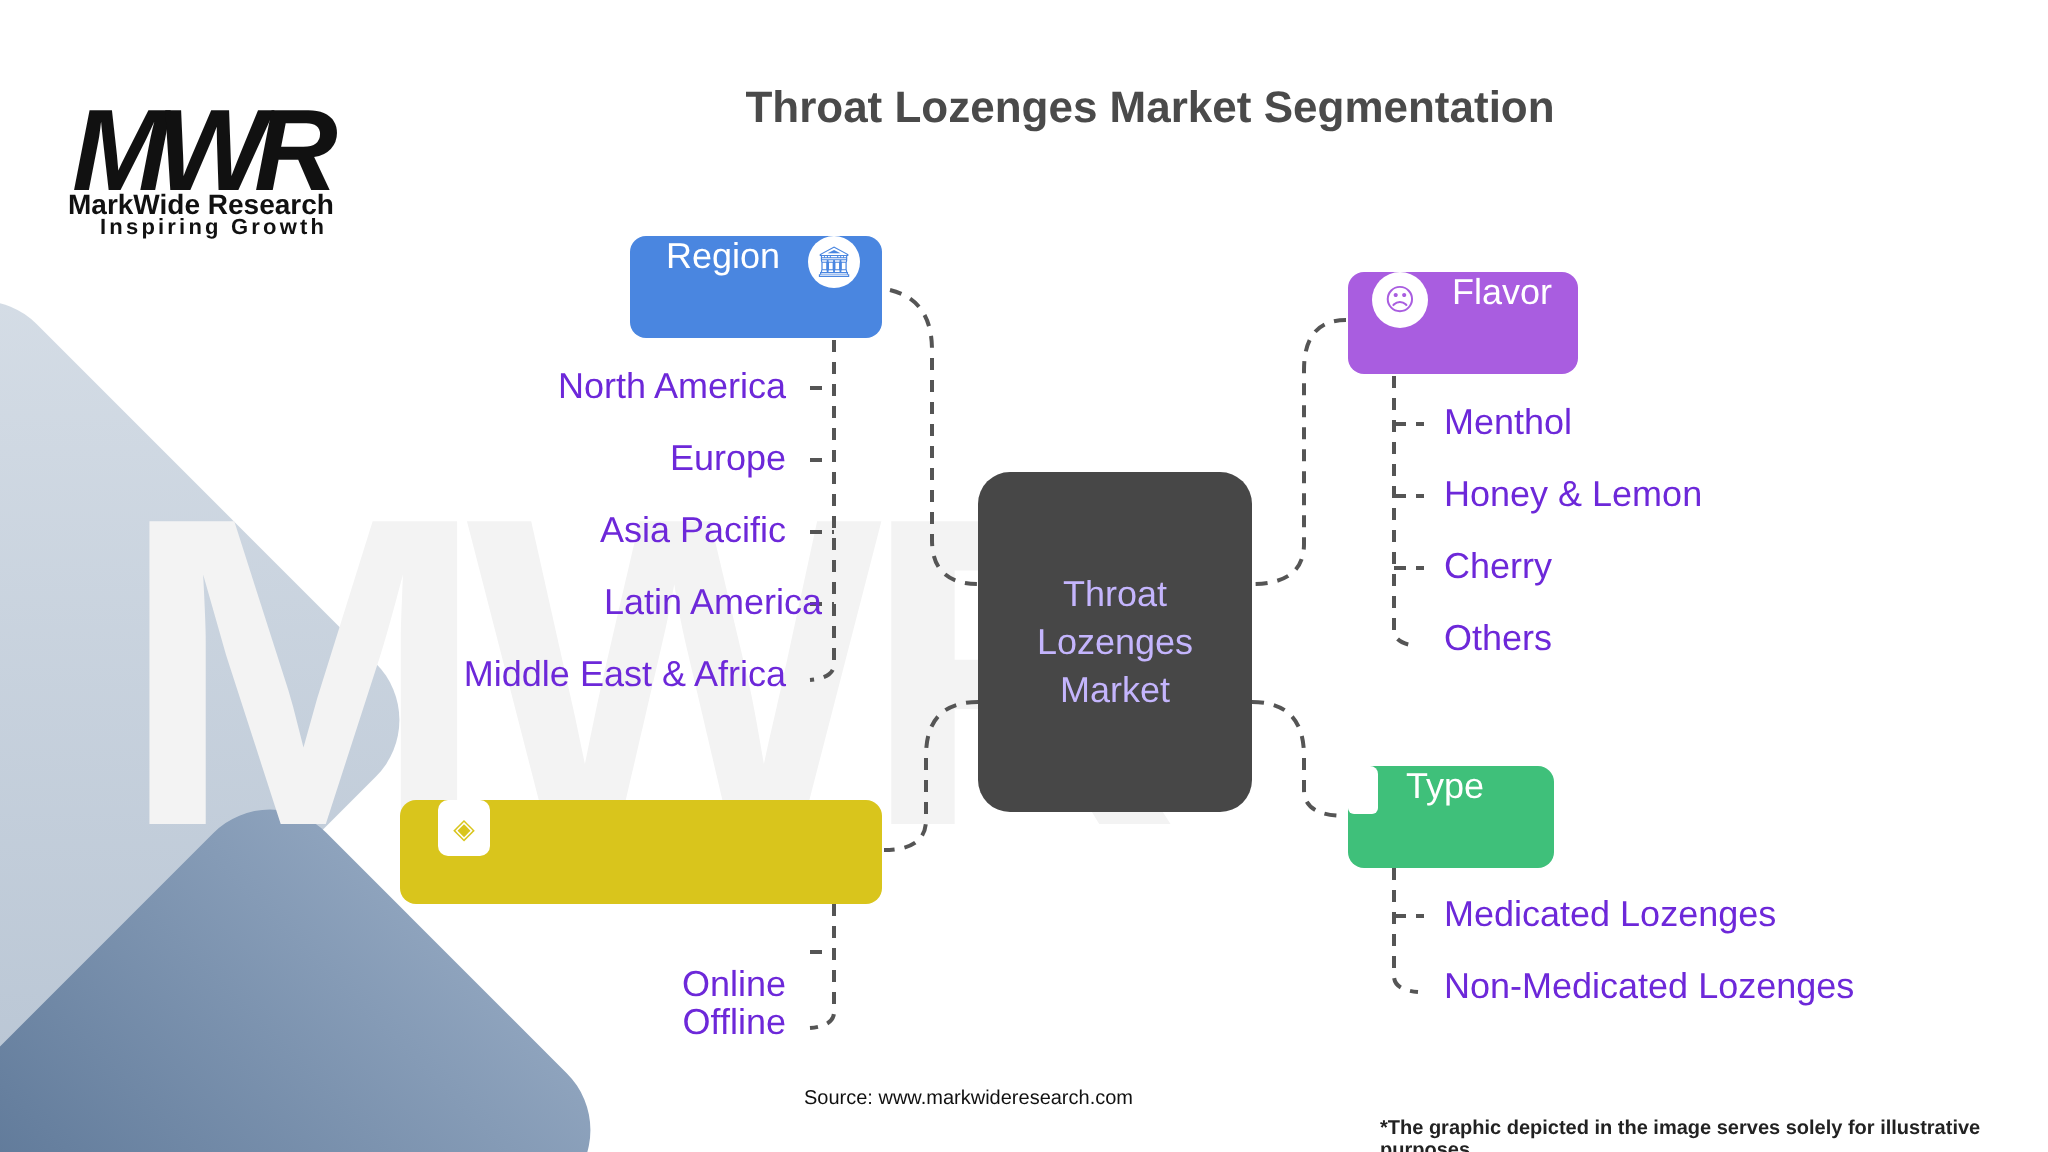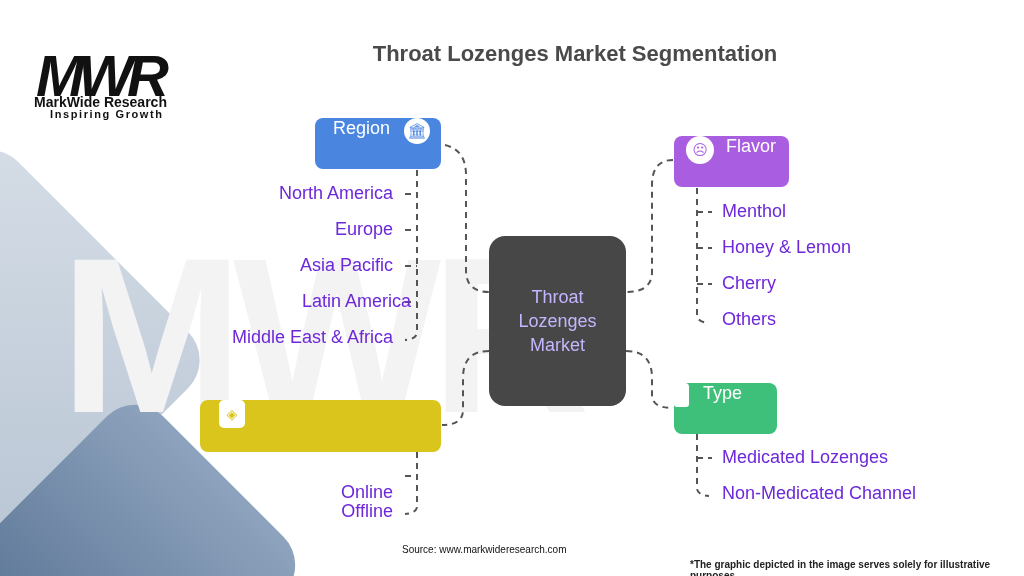--- a/index.html
+++ b/index.html
@@ -94,16 +94,16 @@
   <span style="width:26px; height:28px; background:#fff; border-radius:5px; color:#d9c51c; display:flex; align-items:center; justify-content:center; font-size:14px;">◈</span>
 </div>
 <div class="item r" style="right:631px; top:465px;margin-top:17px;">Online</div>
 <div class="item r" style="right:631px; top:501px;">Offline</div>
 
 <div class="cat" style="left:674px; top:383px; width:103px; height:51px; background:#3fc07a; gap:14px;">
   <span style="width:15px; height:24px; background:#fff; border-radius:4px 4px 3px 3px; display:inline-block;"></span>
   <span>Type</span>
 </div>
 <div class="item" style="left:722px; top:447px;">Medicated Lozenges</div>
-<div class="item" style="left:722px; top:483px;">Non-Medicated Channel</div>
+<div class="item" style="left:722px; top:483px;">Non-Medicated Lozenges</div>
 
 <div class="src">Source: www.markwideresearch.com</div>
 <div class="note">*The graphic depicted in the image serves solely for illustrative purposes</div>
 
 </body></html>

